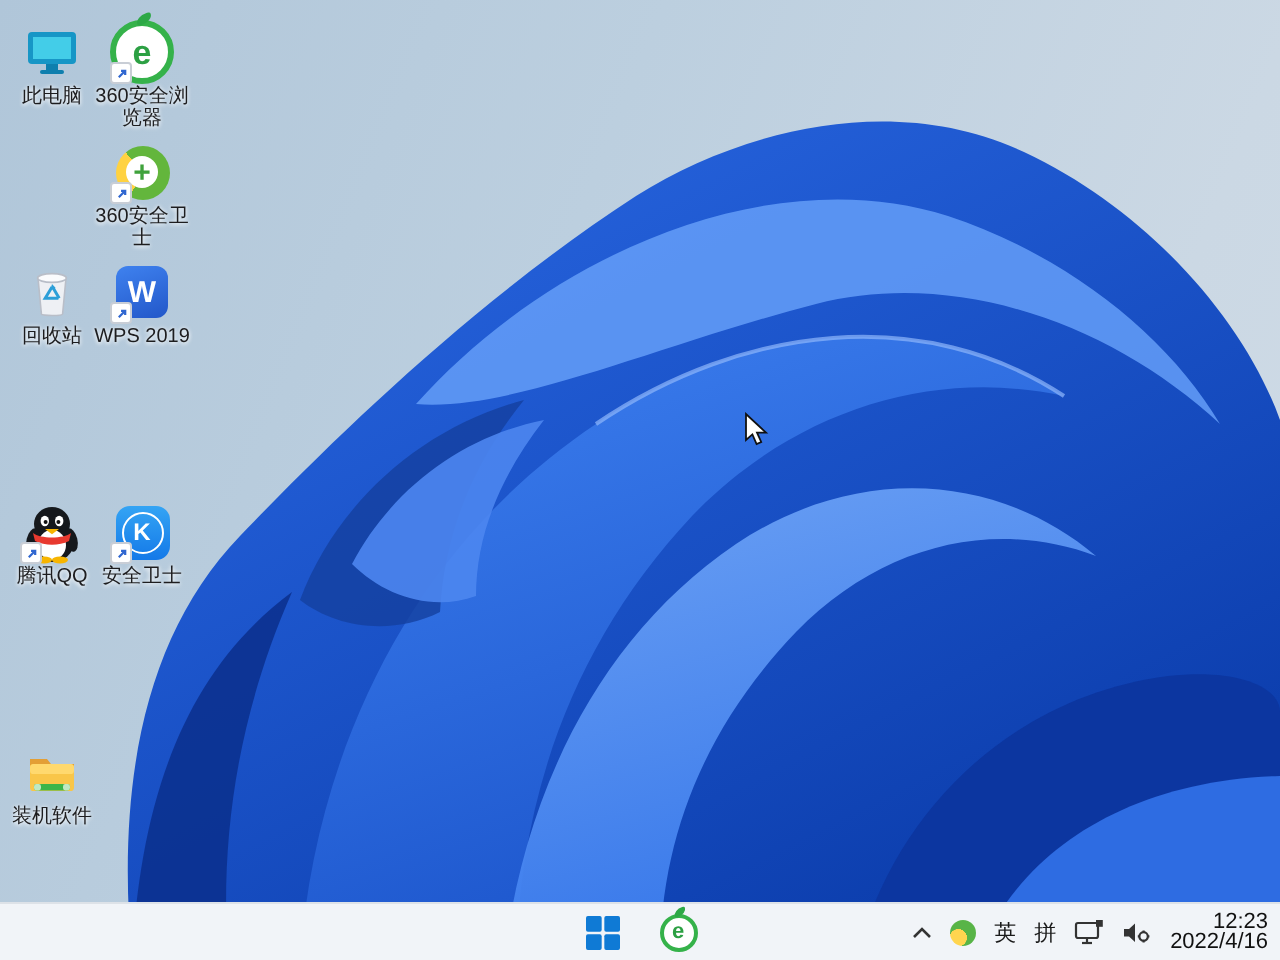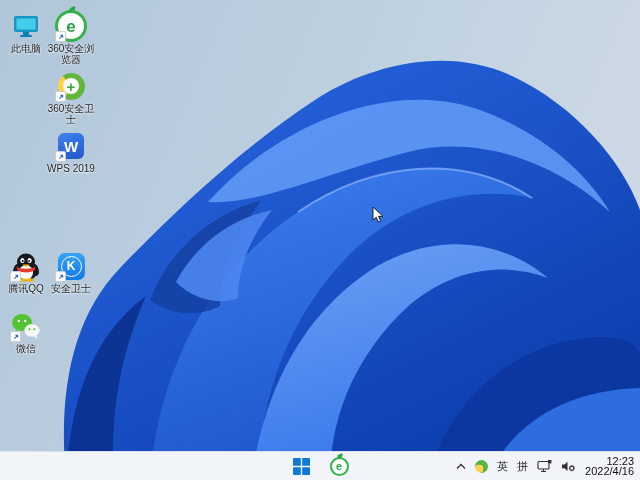--- a/index.html
+++ b/index.html
@@ -121,20 +121,31 @@
         </div>
       <span class="sc">
         <svg width="8" height="8" viewBox="0 0 10 10">
             <path d="M3,7 L6.4,3.6 M4.4,3 H7 V5.6" stroke="#2f66d0" stroke-width="1.4" fill="none"></path>
           </svg>
       </span>
     </div>
     <div class="lbl">360安全卫士</div>
   </div>
 
+  <div class="cell" style="left:1px;top:130px">
+    <div class="art">
+      <svg width="30" height="30" viewBox="0 0 30 30">
+        <path d="M8,8 L22,8 L20.3,26 C20.3,27 9.7,27 9.7,26 Z" fill="#eef0f4" stroke="#b9bec8" stroke-width="0.8"></path>
+        <ellipse cx="15" cy="8" rx="7.2" ry="2.2" fill="#fafbfd" stroke="#b9bec8" stroke-width="0.8"></ellipse>
+        <path d="M15,12.5 l-3.4,5.6 h2.2 M11.8,18.1 h6.4 M18.6,18.1 l-3.3,-5.6" stroke="#2d9fd8" stroke-width="1.5" fill="none"></path>
+        <path d="M15,11 l1.8,2 l-2.6,1 Z" fill="#2d9fd8"></path>
+      </svg>
+    </div>
+    <div class="lbl">回收站</div>
+  </div>
 
   <div class="cell" style="left:46px;top:130px">
     <div class="art">
       <div class="wps">
           <span>W</span>
         </div>
       <span class="sc">
         <svg width="8" height="8" viewBox="0 0 10 10">
             <path d="M3,7 L6.4,3.6 M4.4,3 H7 V5.6" stroke="#2f66d0" stroke-width="1.4" fill="none"></path>
           </svg>
@@ -180,41 +191,34 @@
         </div>
       <span class="sc">
         <svg width="8" height="8" viewBox="0 0 10 10">
             <path d="M3,7 L6.4,3.6 M4.4,3 H7 V5.6" stroke="#2f66d0" stroke-width="1.4" fill="none"></path>
           </svg>
       </span>
     </div>
     <div class="lbl">安全卫士</div>
   </div>
 
-  <div class="cell" style="left:1px;top:310px">
-    <div class="art">
-      <svg width="32" height="32" viewBox="0 0 32 32">
-        <ellipse cx="12" cy="12.5" rx="10" ry="8.5" fill="#51c332"></ellipse>
-        <path d="M6,19.5 l-1.5,4 l4.5,-2.2 Z" fill="#51c332"></path>
-        <circle cx="8.8" cy="11" r="1.2" fill="#fff"></circle>
-        <circle cx="15.2" cy="11" r="1.2" fill="#fff"></circle>
-        <ellipse cx="22" cy="20.5" rx="7.5" ry="6.3" fill="#f6f8f6" stroke="#dde2de" stroke-width="0.6"></ellipse>
-        <path d="M26.5,25.5 l1.2,3 l-3.6,-1.7 Z" fill="#f6f8f6"></path>
-        <circle cx="19.6" cy="19.3" r="1" fill="#51c332"></circle>
-        <circle cx="24.4" cy="19.3" r="1" fill="#51c332"></circle>
-      </svg>
-      <span class="sc">
-        <svg width="8" height="8" viewBox="0 0 10 10">
-            <path d="M3,7 L6.4,3.6 M4.4,3 H7 V5.6" stroke="#2f66d0" stroke-width="1.4" fill="none"></path>
-          </svg>
-      </span>
-    </div>
-    <div class="lbl">微信</div>
-  </div>
-
+
+  <div class="cell" style="left:1px;top:370px">
+    <div class="art">
+      <svg width="30" height="30" viewBox="0 0 30 30">
+        <path d="M4,8.5 h8.5 l2,2.5 H26 v3 H4 Z" fill="#e39f36"></path>
+        <rect x="4" y="11" width="22" height="13.5" rx="1.8" fill="#f9c649"></rect>
+        <rect x="4" y="11" width="22" height="5" rx="1.8" fill="#ffd96e"></rect>
+        <rect x="6" y="21" width="18" height="3.2" rx="1.2" fill="#3cb54a"></rect>
+        <rect x="6" y="21" width="3.5" height="3.2" rx="1.2" fill="#bfe9c4"></rect>
+        <rect x="20.5" y="21" width="3.5" height="3.2" rx="1.2" fill="#bfe9c4"></rect>
+      </svg>
+    </div>
+    <div class="lbl">装机软件</div>
+  </div>
 
   <svg class="cursor" width="14" height="18" viewBox="0 0 14 18">
     <path d="M1,1 L1,14 L4.2,11.2 L6.3,16 L8.6,15 L6.5,10.3 L11,10.3 Z" fill="#fff" stroke="#111" stroke-width="0.9"></path>
   </svg>
 </div>
 
 <div class="taskbar">
   <div class="tb-center">
     <div class="tb-btn">
       <svg width="17" height="17" viewBox="0 0 18 18">

